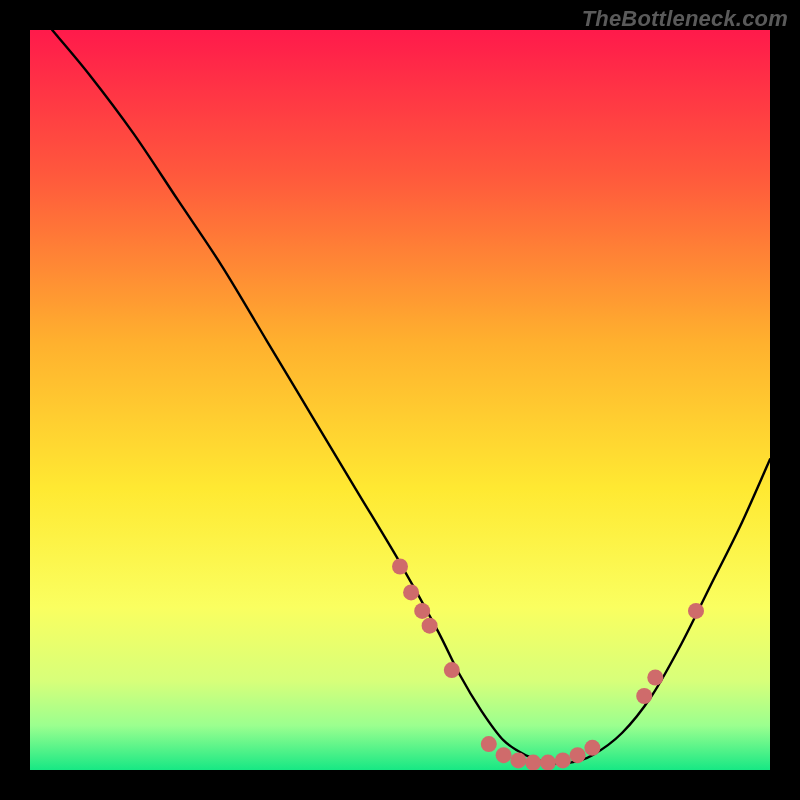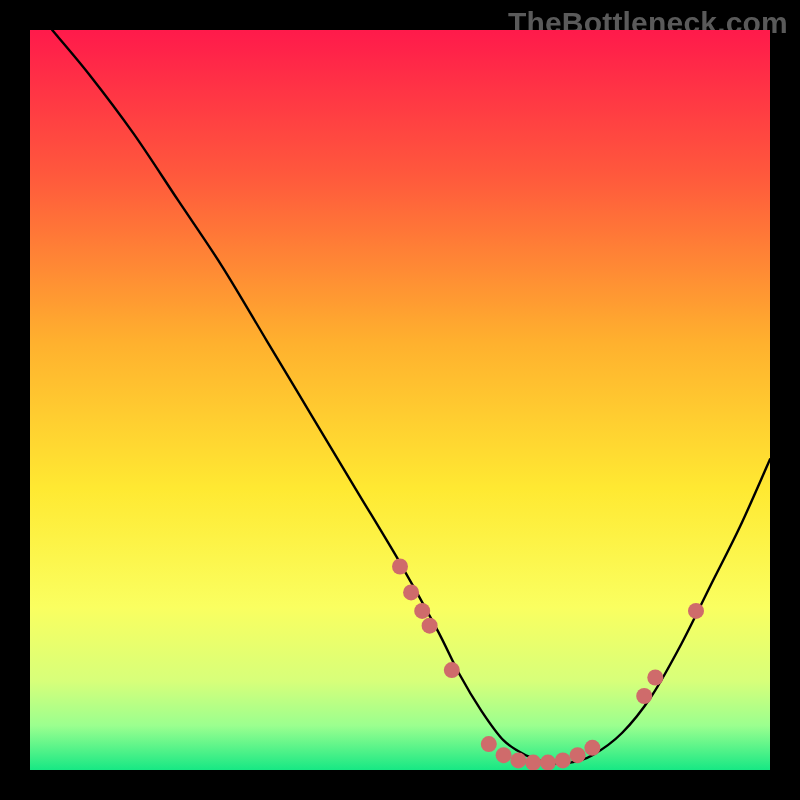--- a/index.html
+++ b/index.html
@@ -8,24 +8,25 @@
     position: relative;
     width: 800px;
     height: 800px;
     background: #000;
   }
   .watermark {
     position: absolute;
     top: 6px;
     right: 12px;
     font-family: Arial, sans-serif;
-    font-size: 30px;
+    font-size: 22px;
     font-weight: 600;
     color: #5a5a5a;
     letter-spacing: 0.2px;
+    font-style: italic;
   }
   .plot {
     position: absolute;
     left: 30px;
     top: 30px;
     width: 740px;
     height: 740px;
   }
   .plot svg { width: 100%; height: 100%; display: block; }
 </style>

